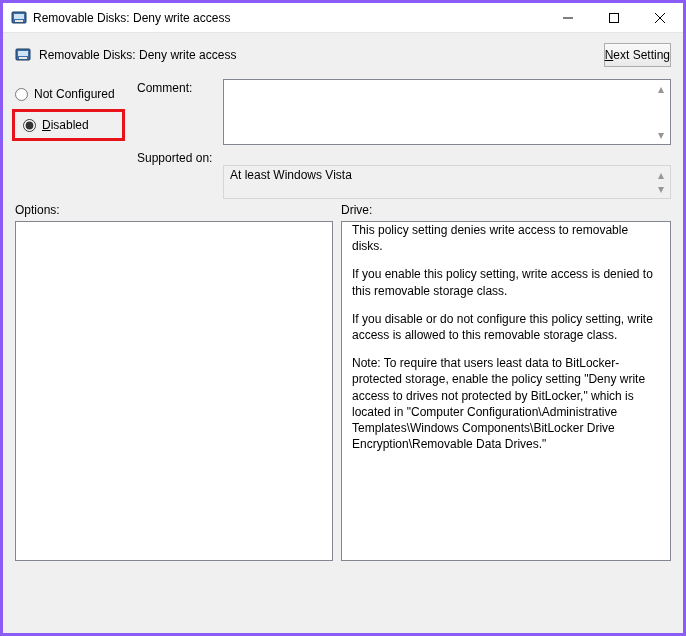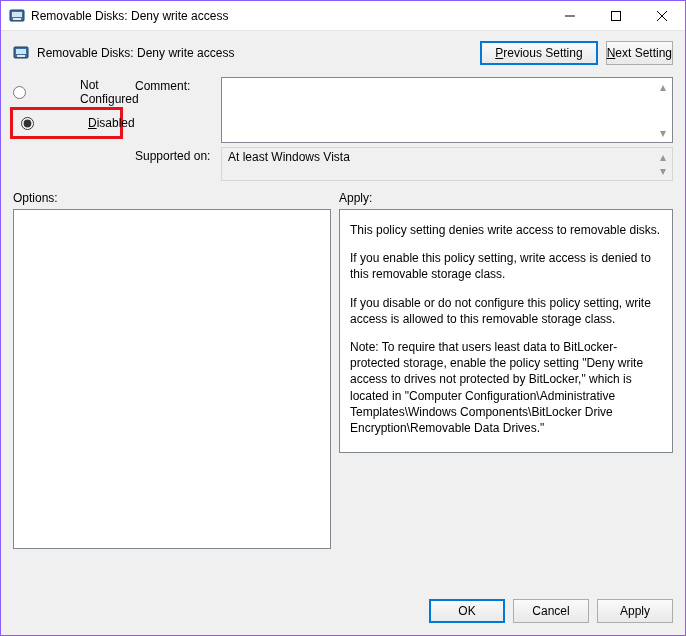--- a/index.html
+++ b/index.html
@@ -1,47 +1,47 @@
 <!DOCTYPE html>
 <html><head>
 <meta charset="utf-8">
 <style>
   * { box-sizing: border-box; }
   html, body { margin: 0; padding: 0; font-family: "Segoe UI", Tahoma, sans-serif; font-size: 12px; color: #000; background: #fff; }
-  .window { width: 686px; height: 636px; border: 1px solid #8b5cf6; background: #f0f0f0; display: flex; flex-direction: column; position: relative; }
+  .window { width: 686px; height: 636px; border: 3px solid #8b5cf6; background: #f0f0f0; display: flex; flex-direction: column; position: relative; }
   .titlebar { height: 30px; background: #fff; display: flex; align-items: center; border-bottom: 1px solid #e5e5e5; }
   .titlebar .app-icon { width: 16px; height: 16px; margin-left: 8px; margin-right: 6px; }
   .titlebar .title { flex: 1; font-size: 12px; }
   .tb-btn { width: 46px; height: 29px; display: flex; align-items: center; justify-content: center; }
   .tb-btn svg { display: block; }
   .header-row { display: flex; align-items: center; padding: 10px 12px 8px 12px; }
   .header-row .hicon { width: 16px; height: 16px; margin-right: 8px; flex-shrink: 0; }
   .header-row .htext { flex: 1; font-size: 12px; }
   .nav-btn { height: 24px; padding: 0 0; margin-left: 8px; border: 1px solid #adadad; background: linear-gradient(#fafafa, #e9e9e9); font-family: inherit; font-size: 12px; cursor: default; }
   .nav-btn.focused { border: 2px solid #0078d7; padding: 0 13px; height: 24px; }
   .nav-btn .ul { text-decoration: underline; }
   .body { padding: 4px 12px 8px 12px; display: flex; flex-direction: column; flex: 1; min-height: 0; }
   .top-section { display: flex; gap: 12px; }
   .radio-col { width: 110px; padding-top: 4px; }
-  .radio-item { display: flex; align-items: center; height: 22px; margin-bottom: 4px; gap: 48px; }
+  .radio-item { display: flex; align-items: center; height: 22px; margin-bottom: 4px; }
   .radio-item input { margin: 0 6px 0 0; accent-color: #333; }
   .radio-item label .ul { text-decoration: underline; }
   .highlight { border: 3px solid #e8121a; padding: 2px 10px 2px 8px; margin-left: -3px; }
   .field-col { flex: 1; }
   .fieldrow { display: flex; margin-bottom: 4px; }
   .fieldlabel { width: 86px; padding-top: 2px; }
   .comment-box { flex: 1; height: 66px; border: 1px solid #828790; background: #fff; position: relative; }
-  .support-box { flex: 1; height: 34px; border: 1px solid #d6d6d6; background: #f0f0f0; position: relative; padding: 2px 18px 0 6px; }
+  .support-box { flex: 1; height: 34px; border: 1px solid #d6d6d6; background: #f0f0f0; position: relative; padding: 2px 18px 0 6px; margin-top: 16px; }
   .scroll-arrow { position: absolute; right: 1px; width: 16px; height: 16px; display: flex; align-items: center; justify-content: center; color: #979797; }
   .scroll-arrow.up { top: 1px; }
   .scroll-arrow.down { bottom: 1px; }
-  .mid-labels { display: flex; margin-top: 6px; }
+  .mid-labels { display: flex; }
   .mid-labels .col-l { width: 326px; }
   .options-box { width: 318px; height: 340px; border: 1px solid #828790; background: #fff; margin-right: 8px; }
-  .help-box { flex: 1; height: 244px; border: 1px solid #828790; background: #fff; padding: 12px 10px; overflow: hidden; line-height: 1.35; }
+  .help-box { flex: 1; height: 340px; border: 1px solid #828790; background: #fff; padding: 0 10px; overflow: hidden; line-height: 1.35; }
   .help-box p { margin: 0 0 12px 0; }
   .boxes-row { display: flex; margin-top: 4px; flex: 1; }
   .footer { display: flex; justify-content: flex-end; gap: 8px; padding: 10px 12px 12px 0; }
   .footer .btn { width: 76px; height: 24px; border: 1px solid #adadad; background: linear-gradient(#fafafa, #e9e9e9); font-family: inherit; font-size: 12px; cursor: default; }
   .footer .btn.default { border: 2px solid #0078d7; }
 </style>
 </head>
 <body>
 
 <div class="window">
@@ -74,21 +74,20 @@
 
   <div class="header-row">
     <span class="hicon">
       <svg width="16" height="16" viewBox="0 0 16 16">
           <rect x="1" y="2" width="14" height="11" rx="1" fill="#3b6ea5" stroke="#1e3a5f"></rect>
           <rect x="3" y="4" width="10" height="5" fill="#cfe3f5"></rect>
           <rect x="4" y="10" width="8" height="2" fill="#e8e8e8"></rect>
         </svg>
     </span>
     <span class="htext">Removable Disks: Deny write access</span>
-    <button class="nav-btn focused"><span class="ul">P</span><span>revious Setting</span></button>
     <button class="nav-btn"><span class="ul">N</span><span>ext Setting</span></button>
   </div>
 
   <div class="body">
     <div class="top-section">
       <div class="radio-col">
         <div class="radio-item">
           <input type="radio" name="state" style="">
           <label>Not Configured</label>
         </div>
@@ -115,33 +114,28 @@
             <span>At least Windows Vista</span>
             <span class="scroll-arrow up">▴</span>
             <span class="scroll-arrow down">▾</span>
           </div>
         </div>
       </div>
     </div>
 
     <div class="mid-labels">
       <div class="col-l">Options:</div>
-      <div>Apply:</div>
+      <div>Drive:</div>
     </div>
 
     <div class="boxes-row">
       <div class="options-box"></div>
       <div class="help-box">
         <p>This policy setting denies write access to removable disks.</p>
         <p>If you enable this policy setting, write access is denied to this removable storage class.</p>
         <p>If you disable or do not configure this policy setting, write access is allowed to this removable storage class.</p>
         <p>Note: To require that users least data to BitLocker-protected storage, enable the policy setting "Deny write access to drives not protected by BitLocker," which is located in "Computer Configuration\Administrative Templates\Windows Components\BitLocker Drive Encryption\Removable Data Drives."</p>
       </div>
     </div>
   </div>
 
-  <div class="footer">
-    <button class="btn default">OK</button>
-    <button class="btn">Cancel</button>
-    <button class="btn">Apply</button>
-  </div>
 
 </div>
 
 </body></html>

